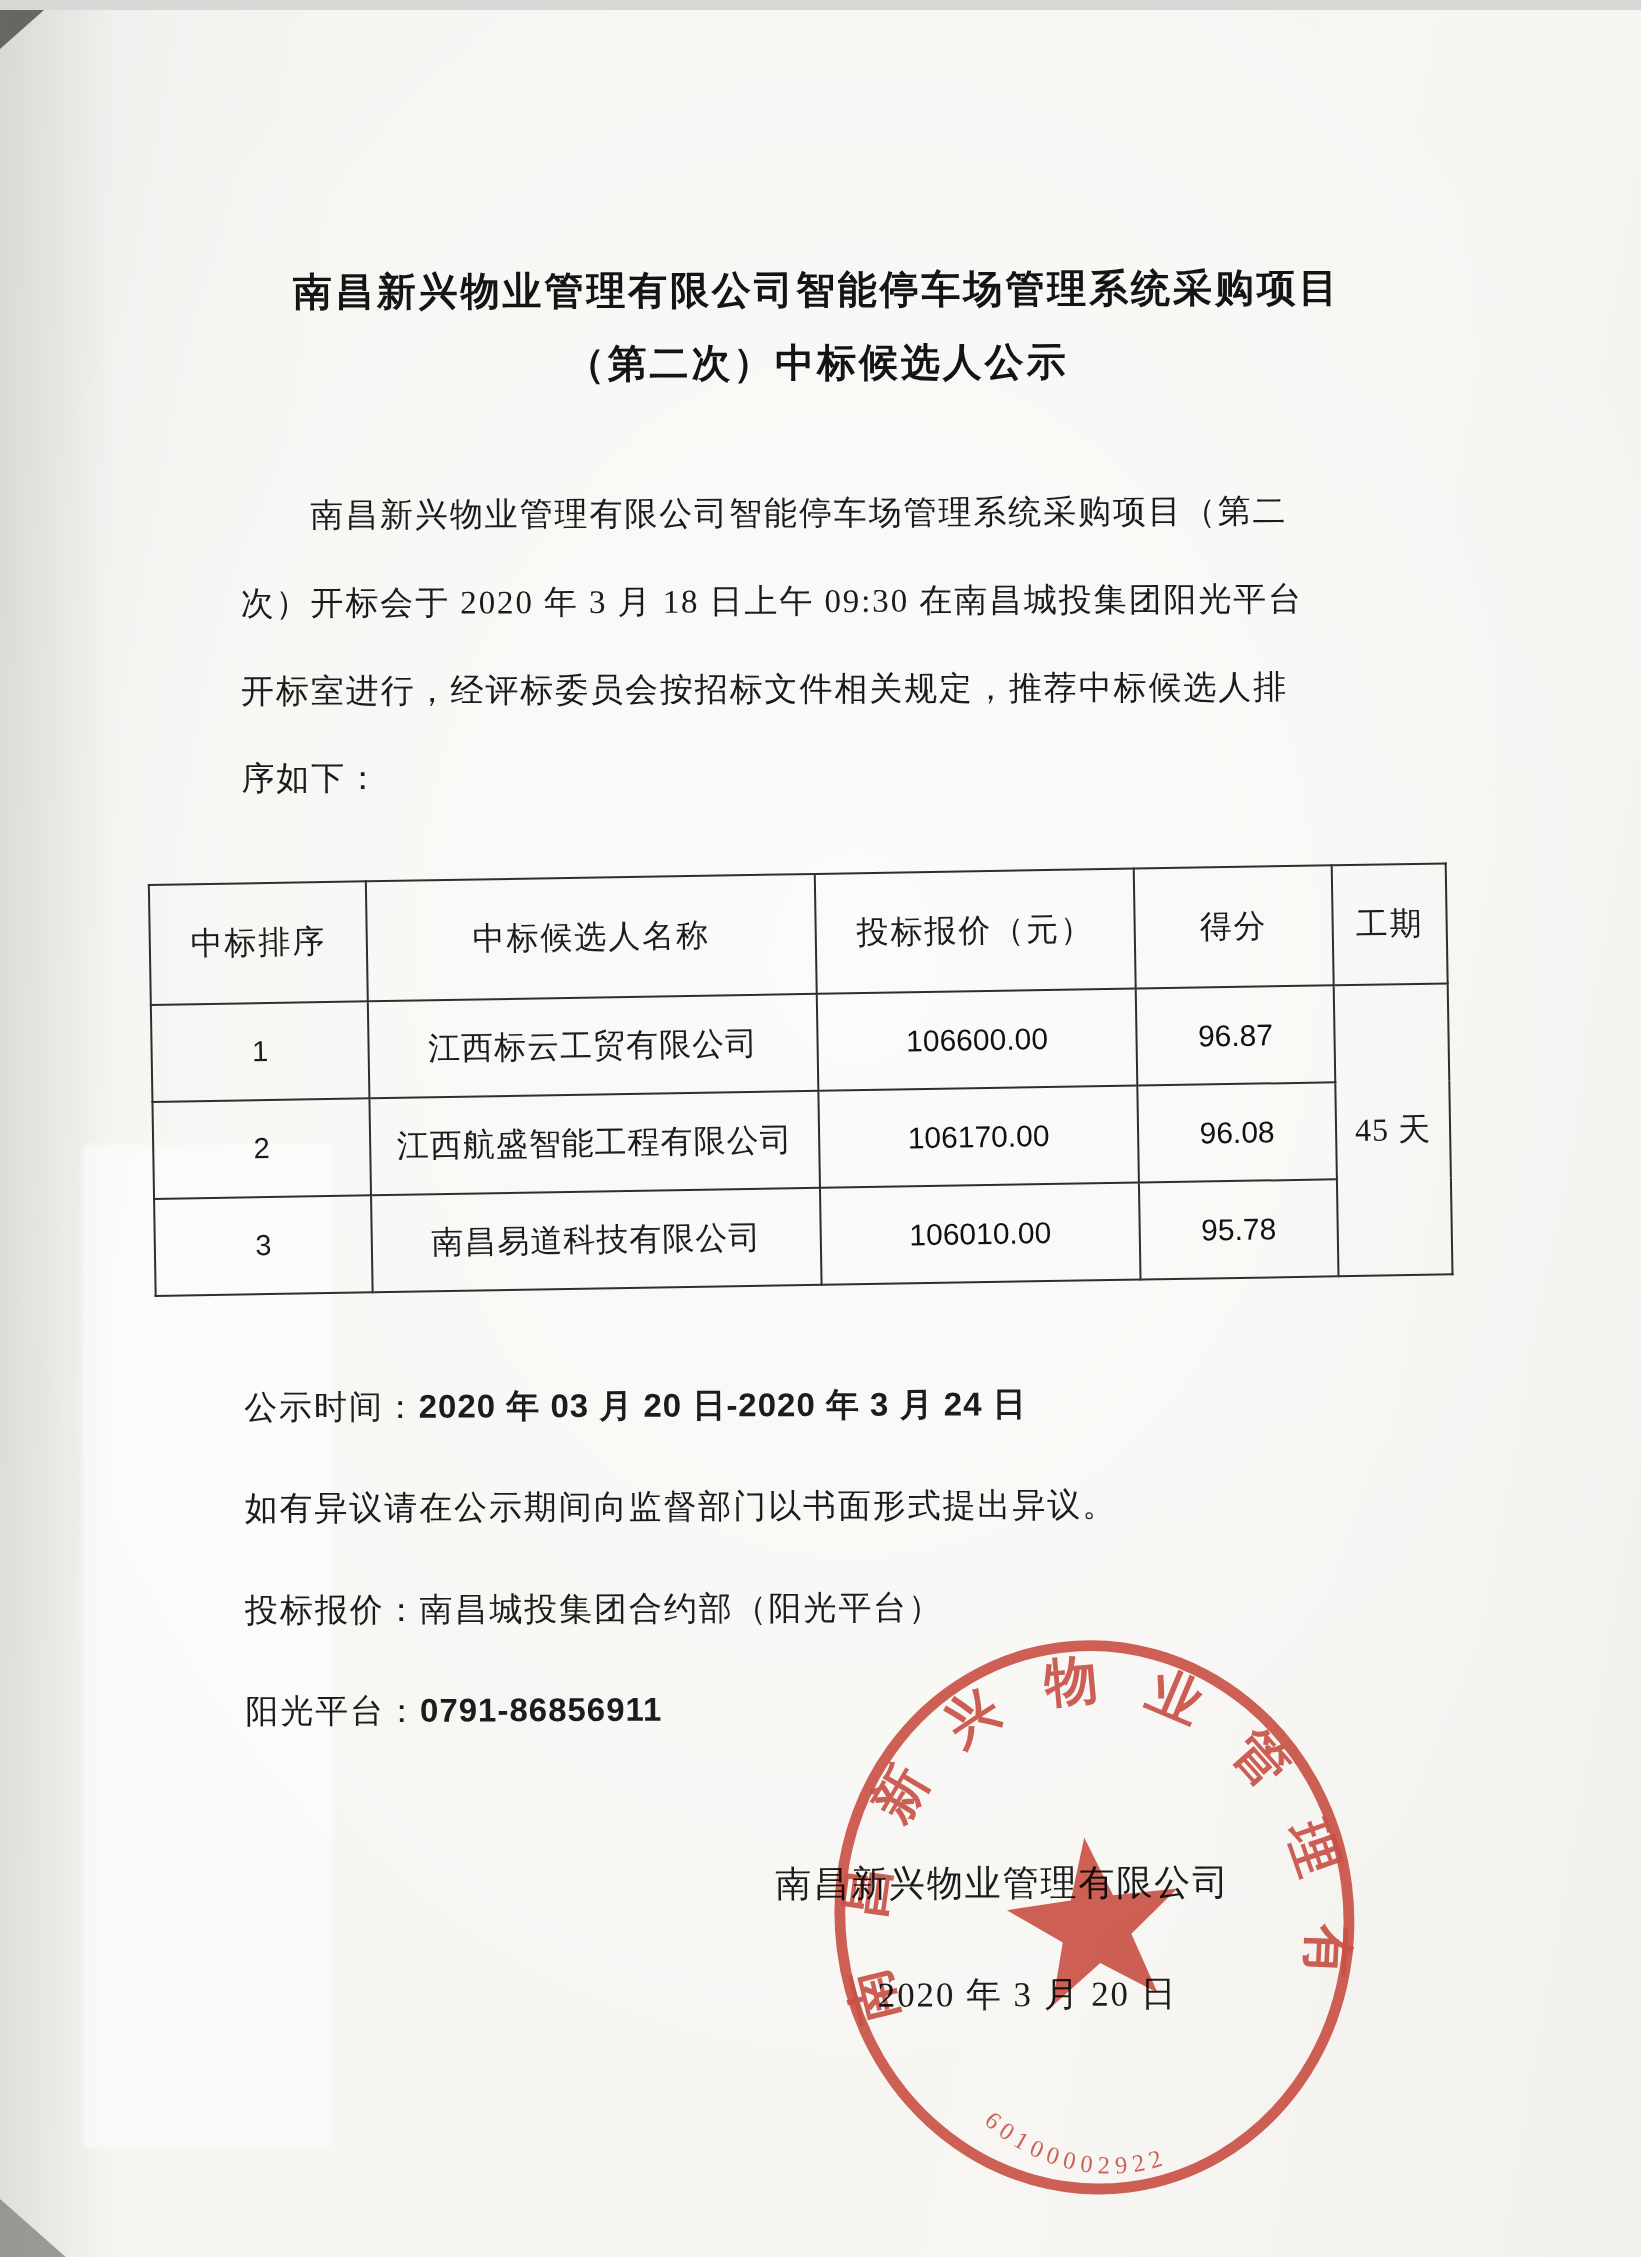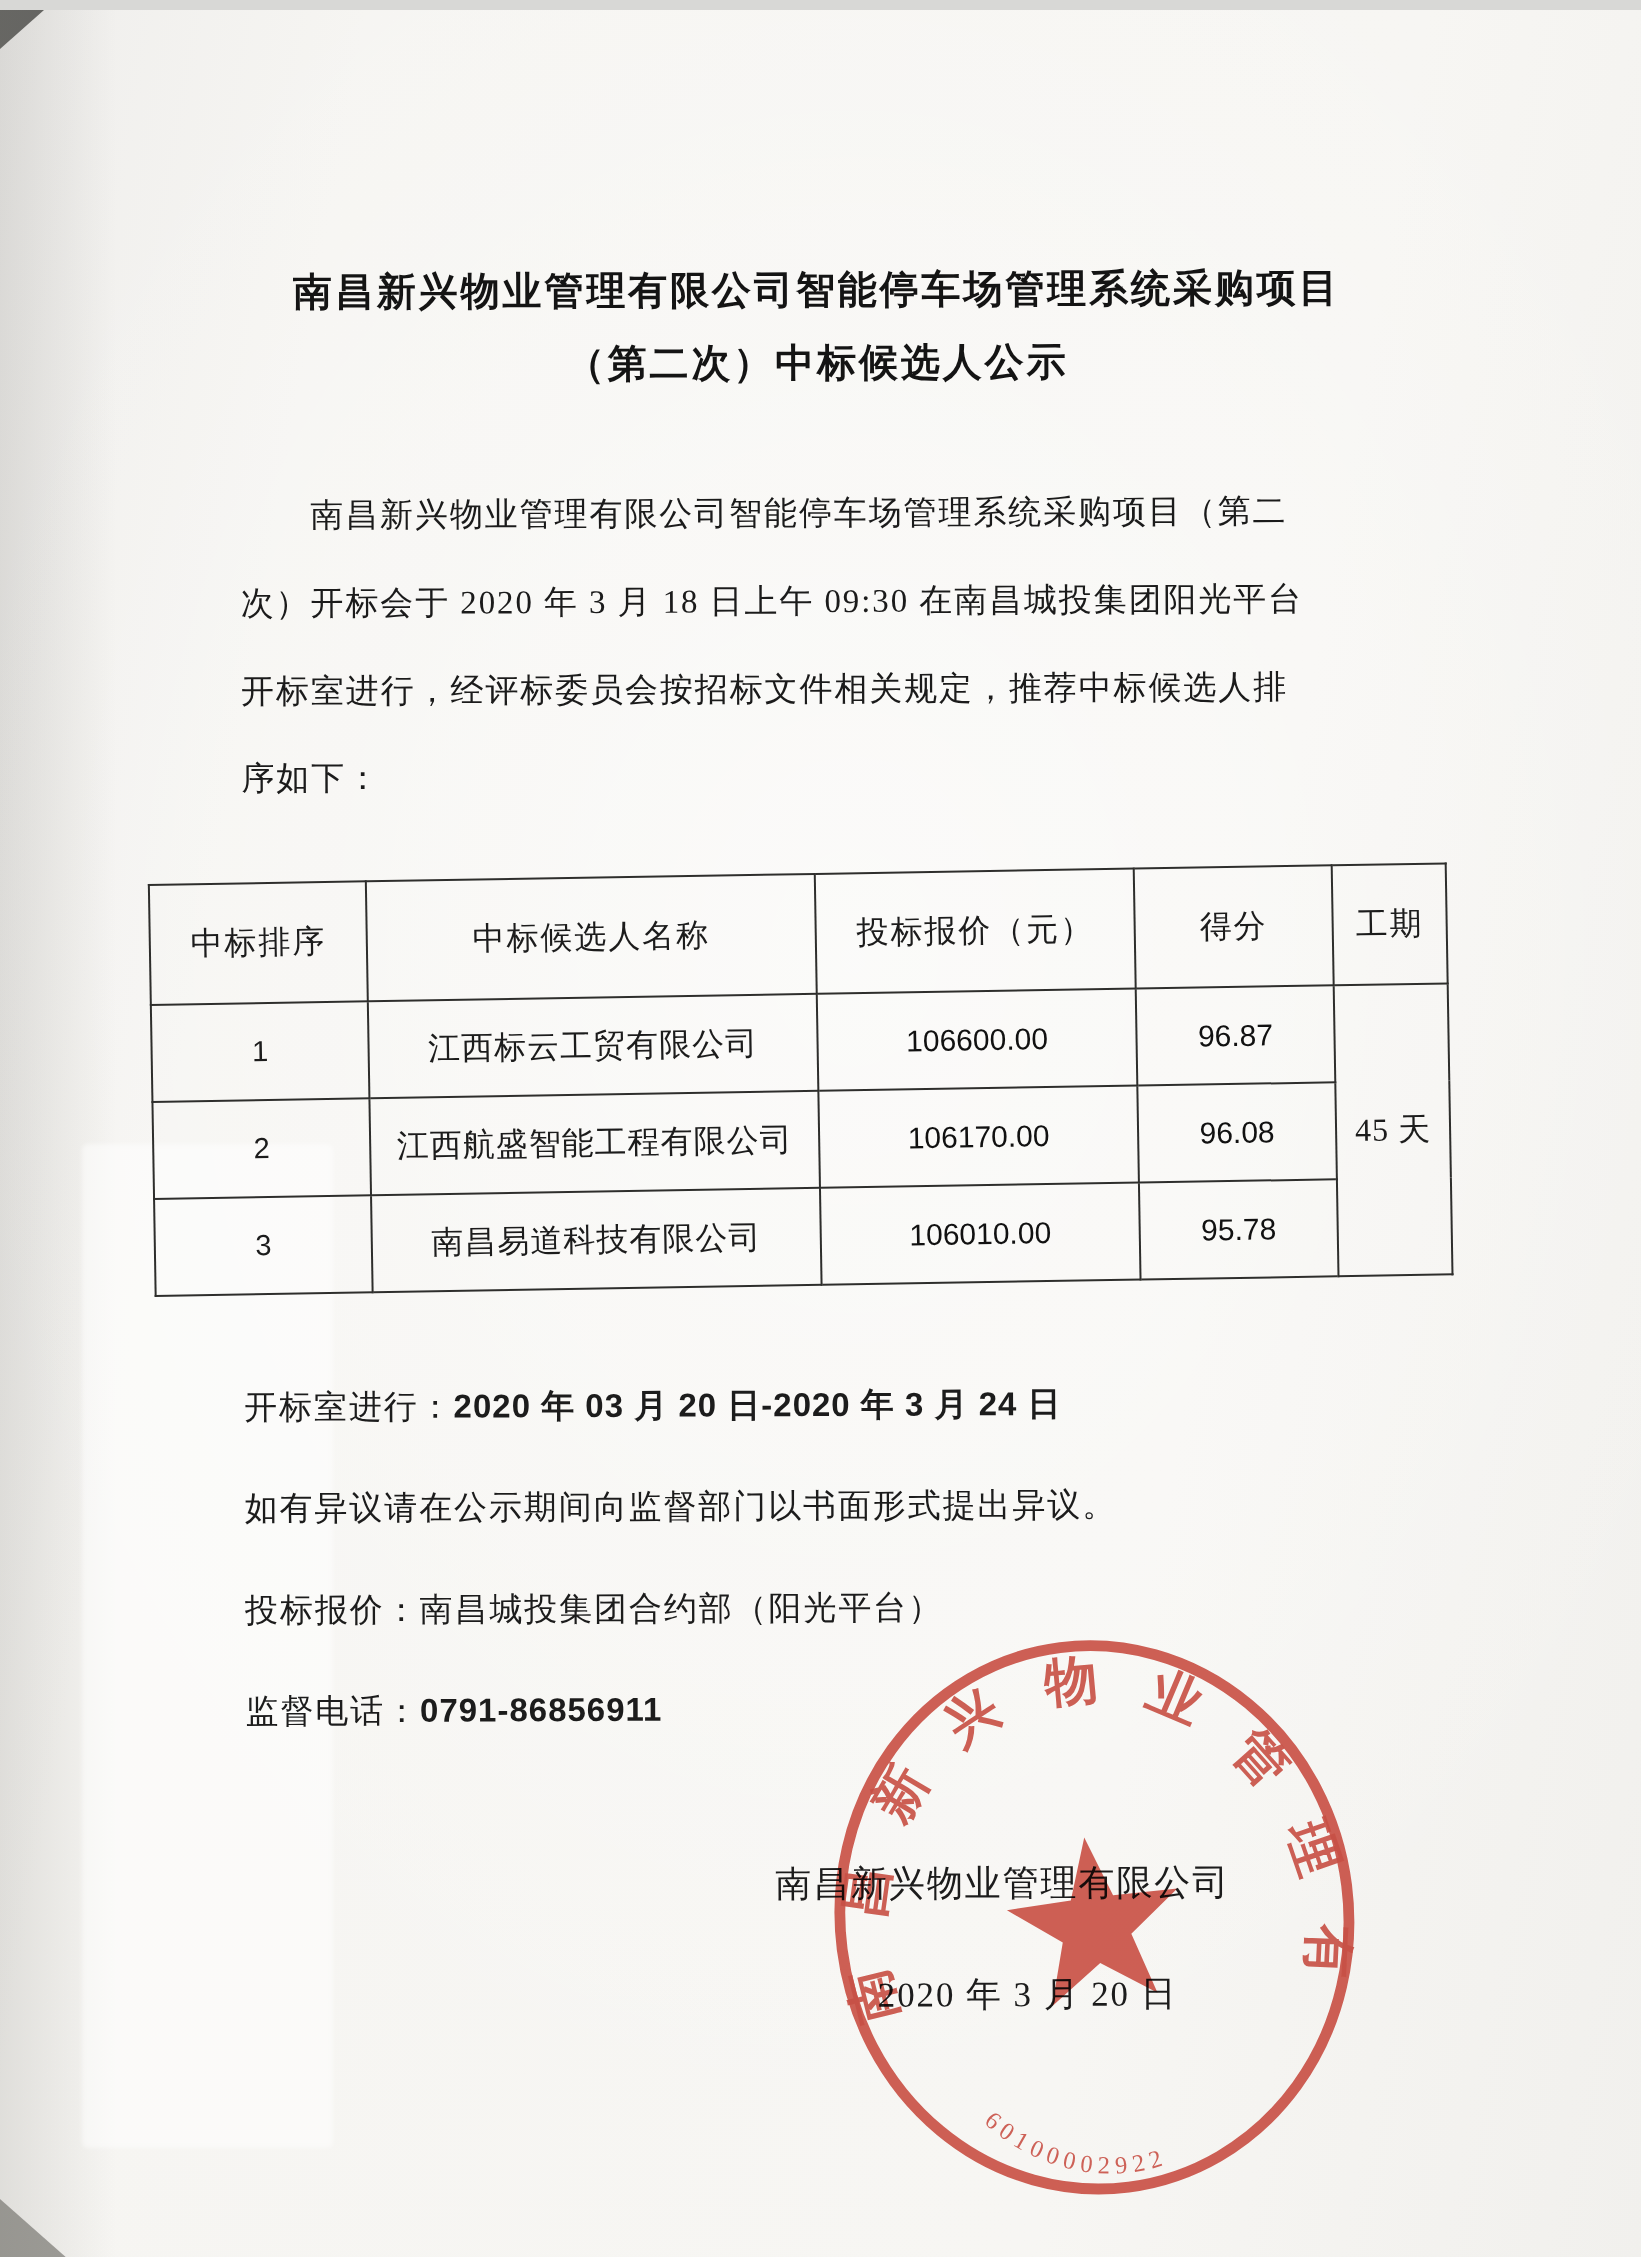--- a/index.html
+++ b/index.html
@@ -182,28 +182,28 @@
       <tr>
         <td class="cell-rank">3</td>
         <td class="cell-name">南昌易道科技有限公司</td>
         <td class="cell-num">106010.00</td>
         <td class="cell-num">95.78</td>
       </tr>
     </tbody>
       </table>
 
     <div class="foot-line fl0">
-      <span>开标室进行：</span><span class="num-strong">2020 年 03 月 20 日-2020 年 3 月 24 日</span>
+      <span>公示时间：</span><span class="num-strong">2020 年 03 月 20 日-2020 年 3 月 24 日</span>
     </div>
     <div class="foot-line fl1">如有异议请在公示期间向监督部门以书面形式提出异议。</div>
     <div class="foot-line fl2">
       <span>投标报价：</span><span>南昌城投集团合约部（阳光平台）</span>
     </div>
     <div class="foot-line fl3">
-      <span>监督电话：</span><span class="num-strong">0791-86856911</span>
+      <span>阳光平台：</span><span class="num-strong">0791-86856911</span>
     </div>
 
     <div class="sig-company">南昌新兴物业管理有限公司</div>
     <div class="sig-date">2020 年 3 月 20 日</div>
 
     <svg class="seal" viewBox="0 0 570 600" xmlns="http://www.w3.org/2000/svg">
       <defs>
         <path id="arcTop" d="M 78 392 A 218 240 0 1 1 492 392" fill="none"></path>
         <path id="arcBottom" d="M 128 468 A 198 222 0 0 0 452 468" fill="none"></path>
       </defs>

